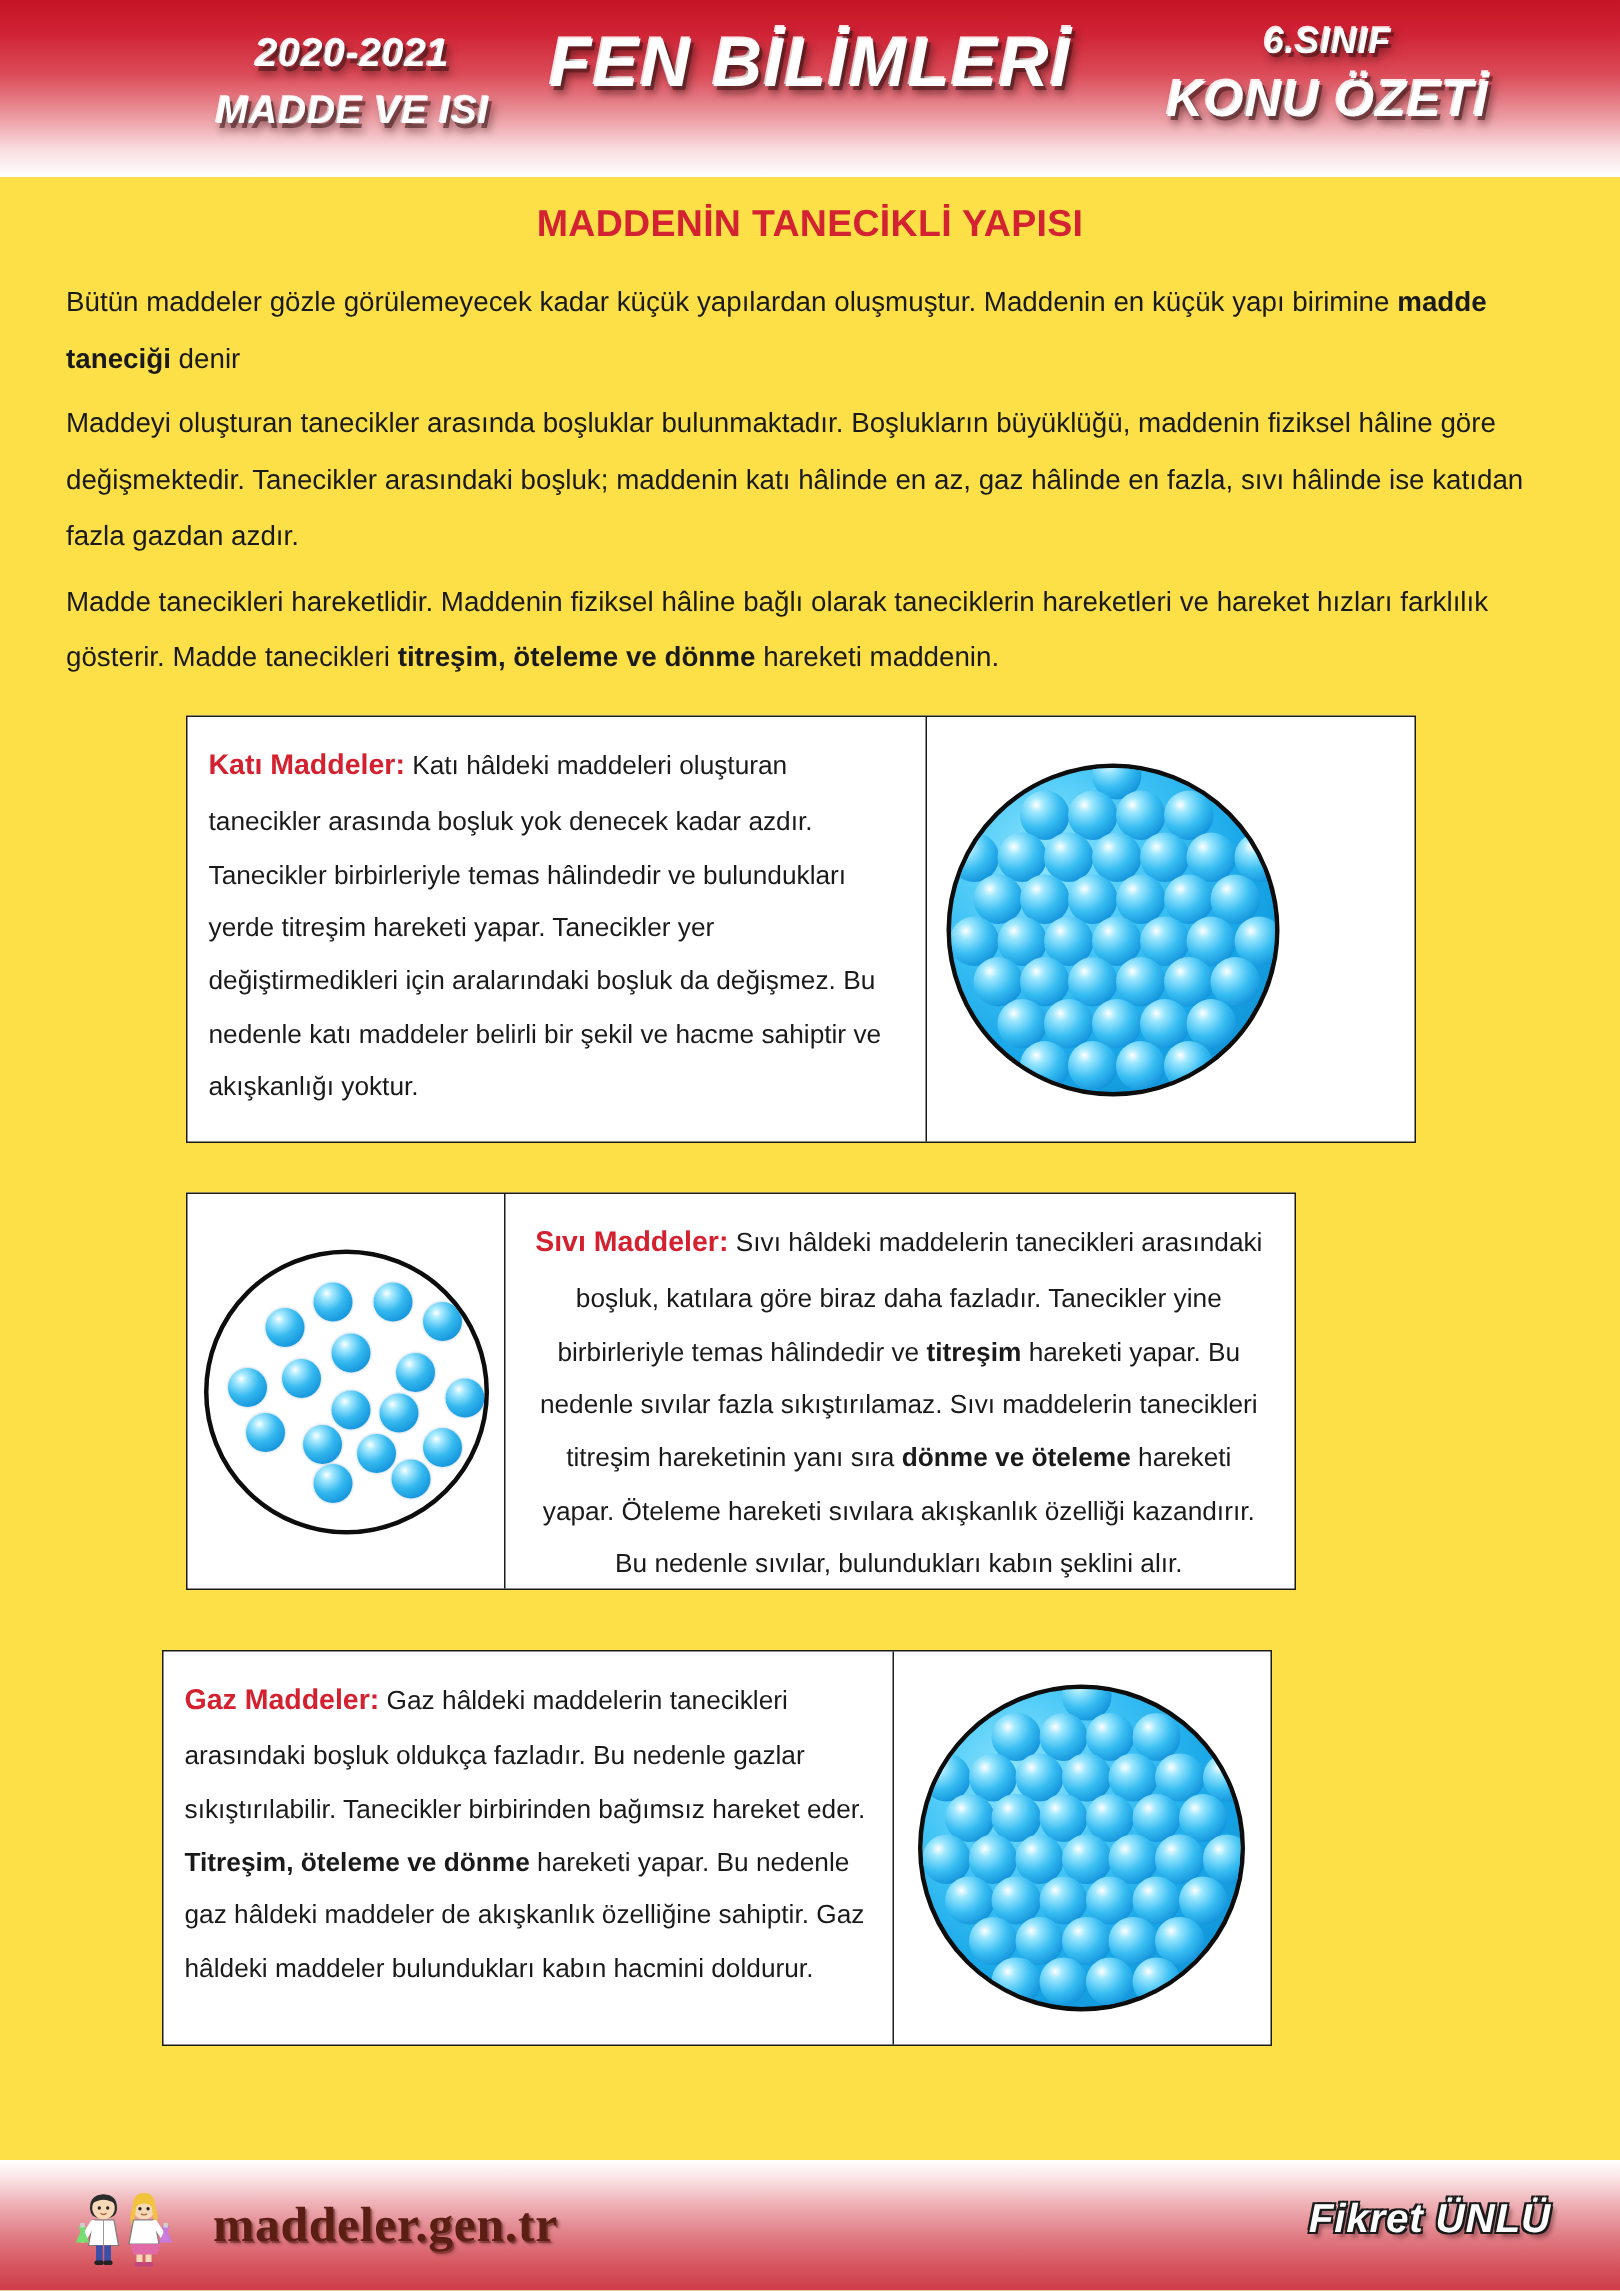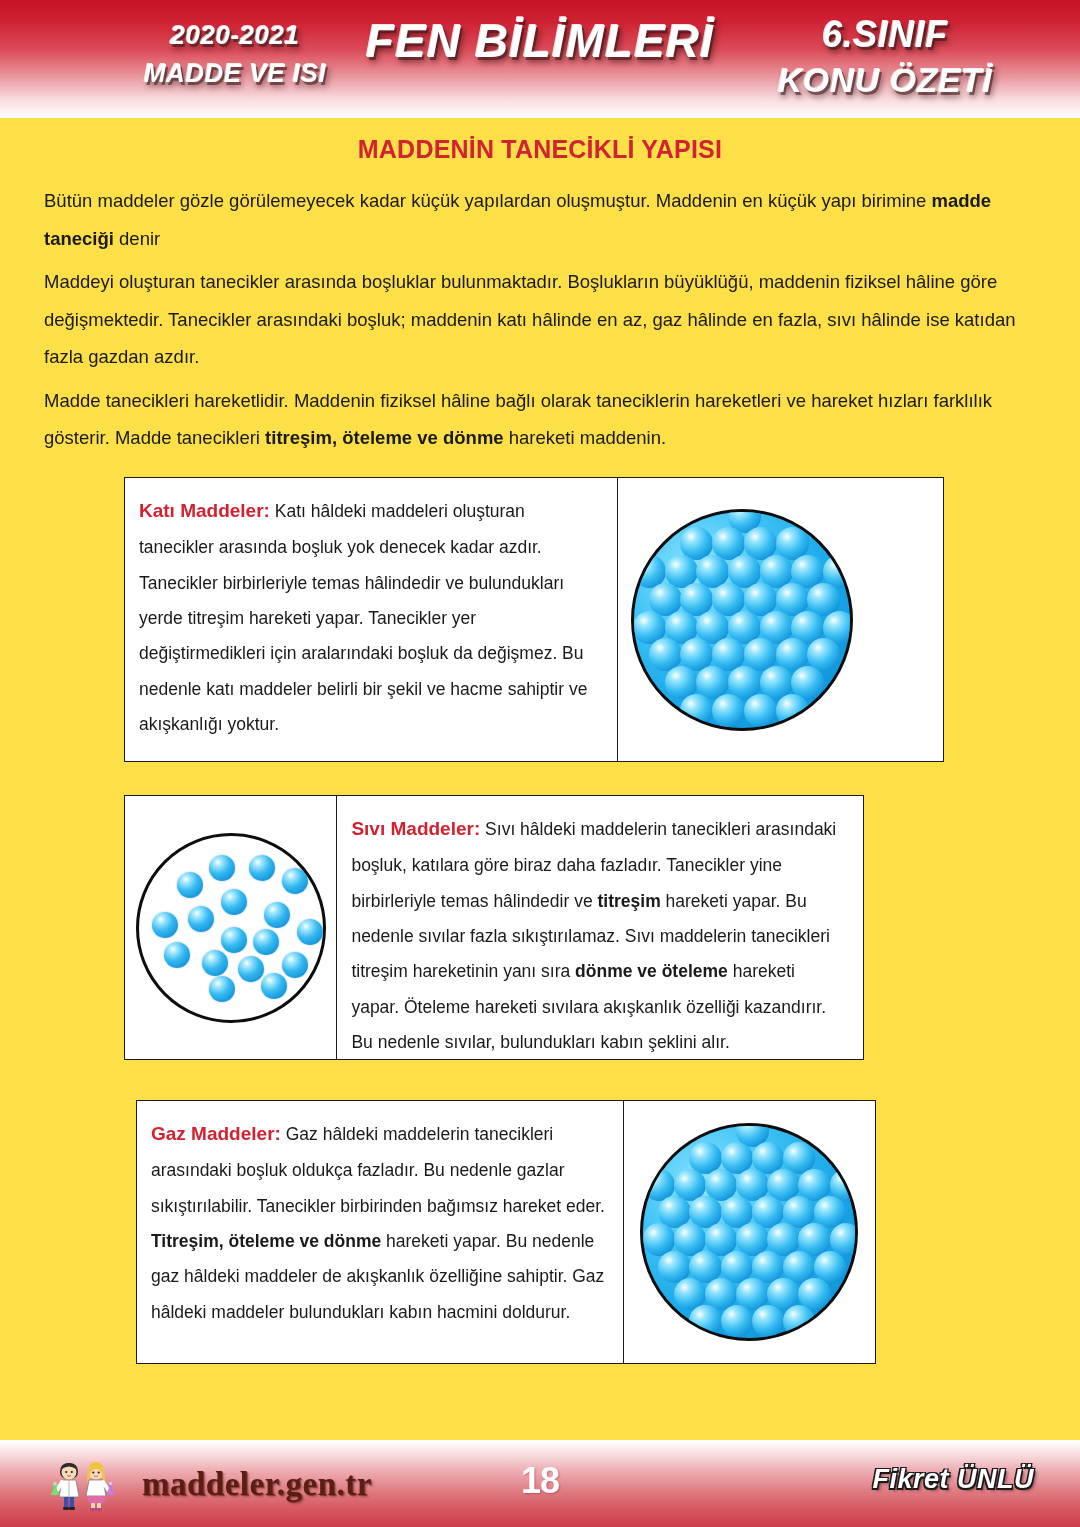--- a/index.html
+++ b/index.html
@@ -38,21 +38,21 @@
     text-shadow:
       2px 3px 0 rgba(60,20,20,0.55),
       3px 5px 6px rgba(40,10,10,0.55),
       -1px -1px 0 rgba(255,255,255,0.9);
     line-height: 1.18;
     white-space: nowrap;
   }
   .hdr-l1 { font-size: 26px; }
   .hdr-l2 { font-size: 26px; margin-top: 7px; }
   .hdr-title { font-size: 46px; letter-spacing: 1px; }
-  .hdr-r1 { font-size: 36px; }
+  .hdr-r1 { font-size: 24px; }
   .hdr-r2 { font-size: 34px; margin-top: 4px; font-style: italic; }
 
   
   .page-title {
     margin-top: 17px;
     text-align: center;
     color: #d32232;
     font-size: 25px;
     font-weight: bold;
     letter-spacing: 0.2px;
@@ -89,23 +89,23 @@
     display: flex; align-items: center; justify-content: center;
   }
   .cell-fig.left-fig { border-left: none; border-right: 1.6px solid #1b1b1b; }
 
   .box-solid { position: absolute; left: 124px; top: 477px; width: 820px; height: 285px; }
   .box-solid .cell-text { width: 492px; }
   .box-solid .cell-fig  { width: 248px; }
 
   .box-liquid { position: absolute; left: 124px; top: 795px; width: 740px; height: 265px; }
   .box-liquid .cell-fig  { width: 213px; }
-  .box-liquid .cell-text { width: 527px; }
-
-  .box-gas { position: absolute; left: 136px; top: 1100px; width: 740px; height: 264px; }
+  .box-liquid .cell-text { width: 527px; text-align: center; }
+
+  .box-gas { position: absolute; left: 108px; top: 1100px; width: 740px; height: 264px; }
   .box-gas .cell-text { width: 487px; }
   .box-gas .cell-fig  { width: 253px; }
 
   
   .circle {
     position: relative;
     border: 3.2px solid #0d0d0d;
     border-radius: 50%;
     background: #ffffff;
     overflow: hidden;
@@ -351,17 +351,16 @@
           <rect x="52" y="52" width="6" height="3" rx="1.2" fill="#c2447f"></rect>
           <rect x="58" y="52" width="6" height="3" rx="1.2" fill="#c2447f"></rect>
           <path d="M65 26 l6 9" stroke="#ffffff" stroke-width="4" stroke-linecap="round"></path>
           <circle cx="72" cy="36" r="2.2" fill="#f7d9b8"></circle>
           <path d="M70 28 l5 0 l-1 4 l3 7 h-9 l3-7z" fill="#c77ae0" opacity="0.95"></path>
           <rect x="71" y="26" width="3" height="3" fill="#cfcfcf"></rect>
         </g>
       </svg>
       <span class="site-name">maddeler.gen.tr</span>
     </div>
-    <div class="page-num">18</div>
     <div class="author">Fikret ÜNLÜ</div>
   </div>
 
 </div>
 
 </body></html>

